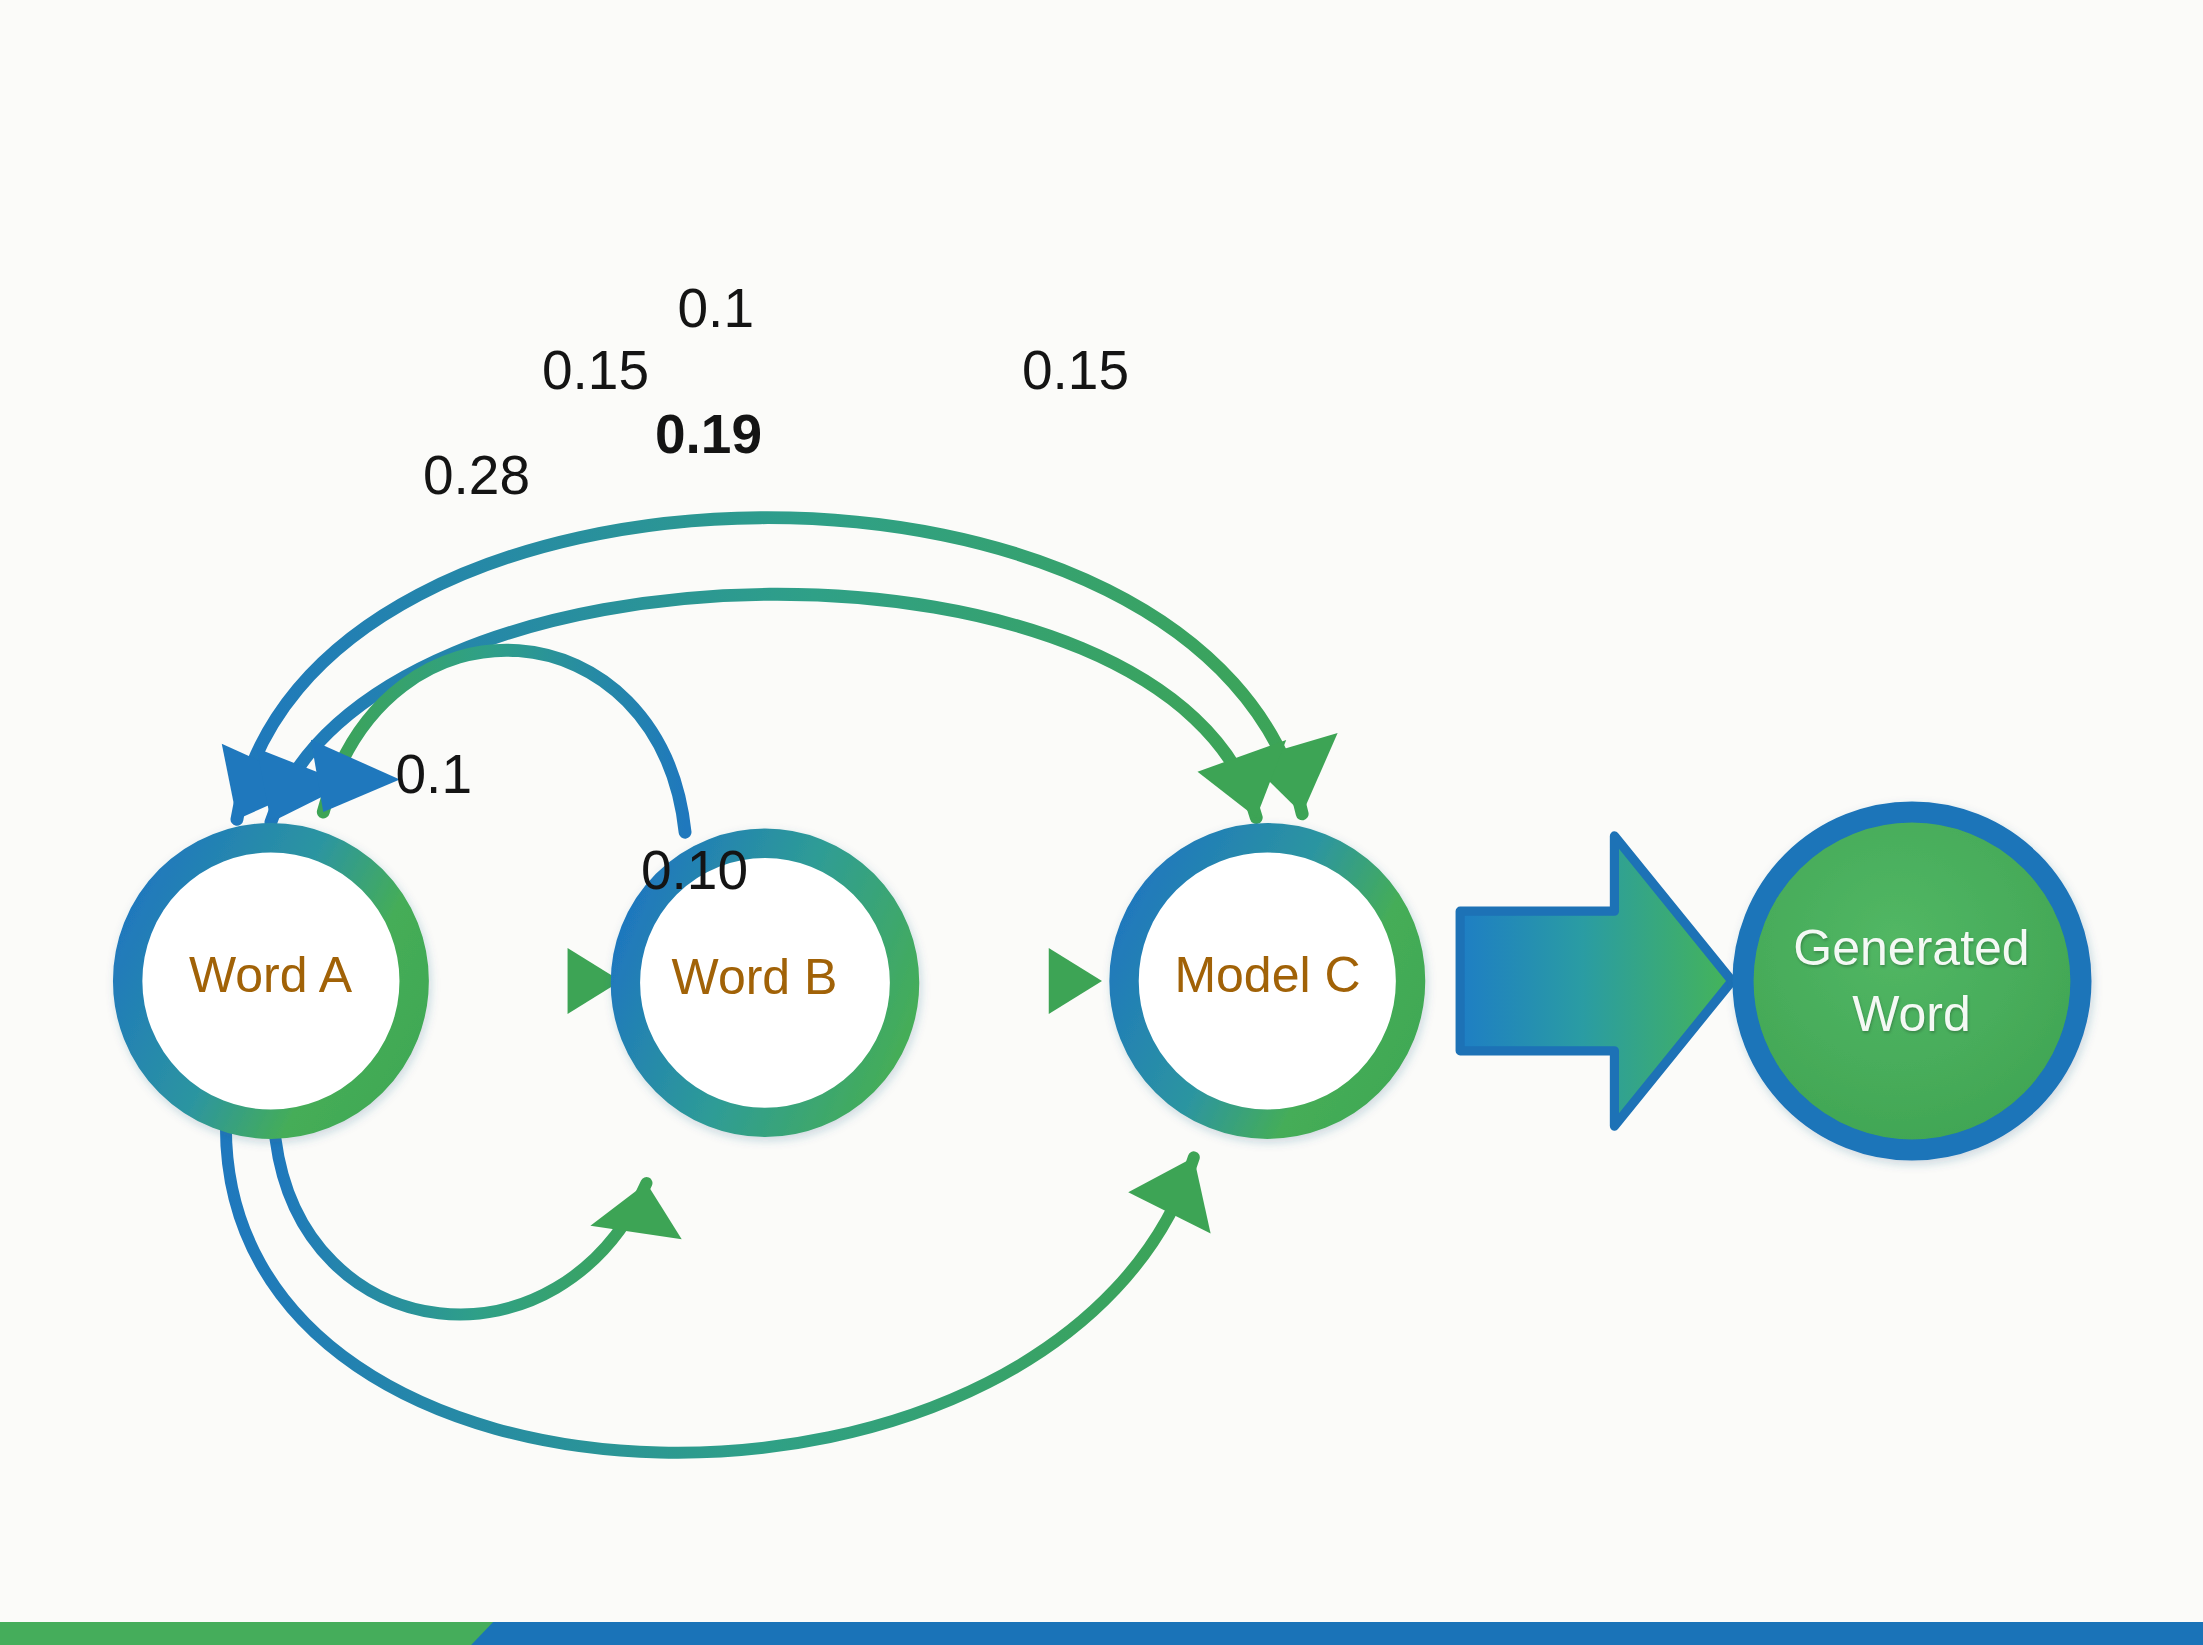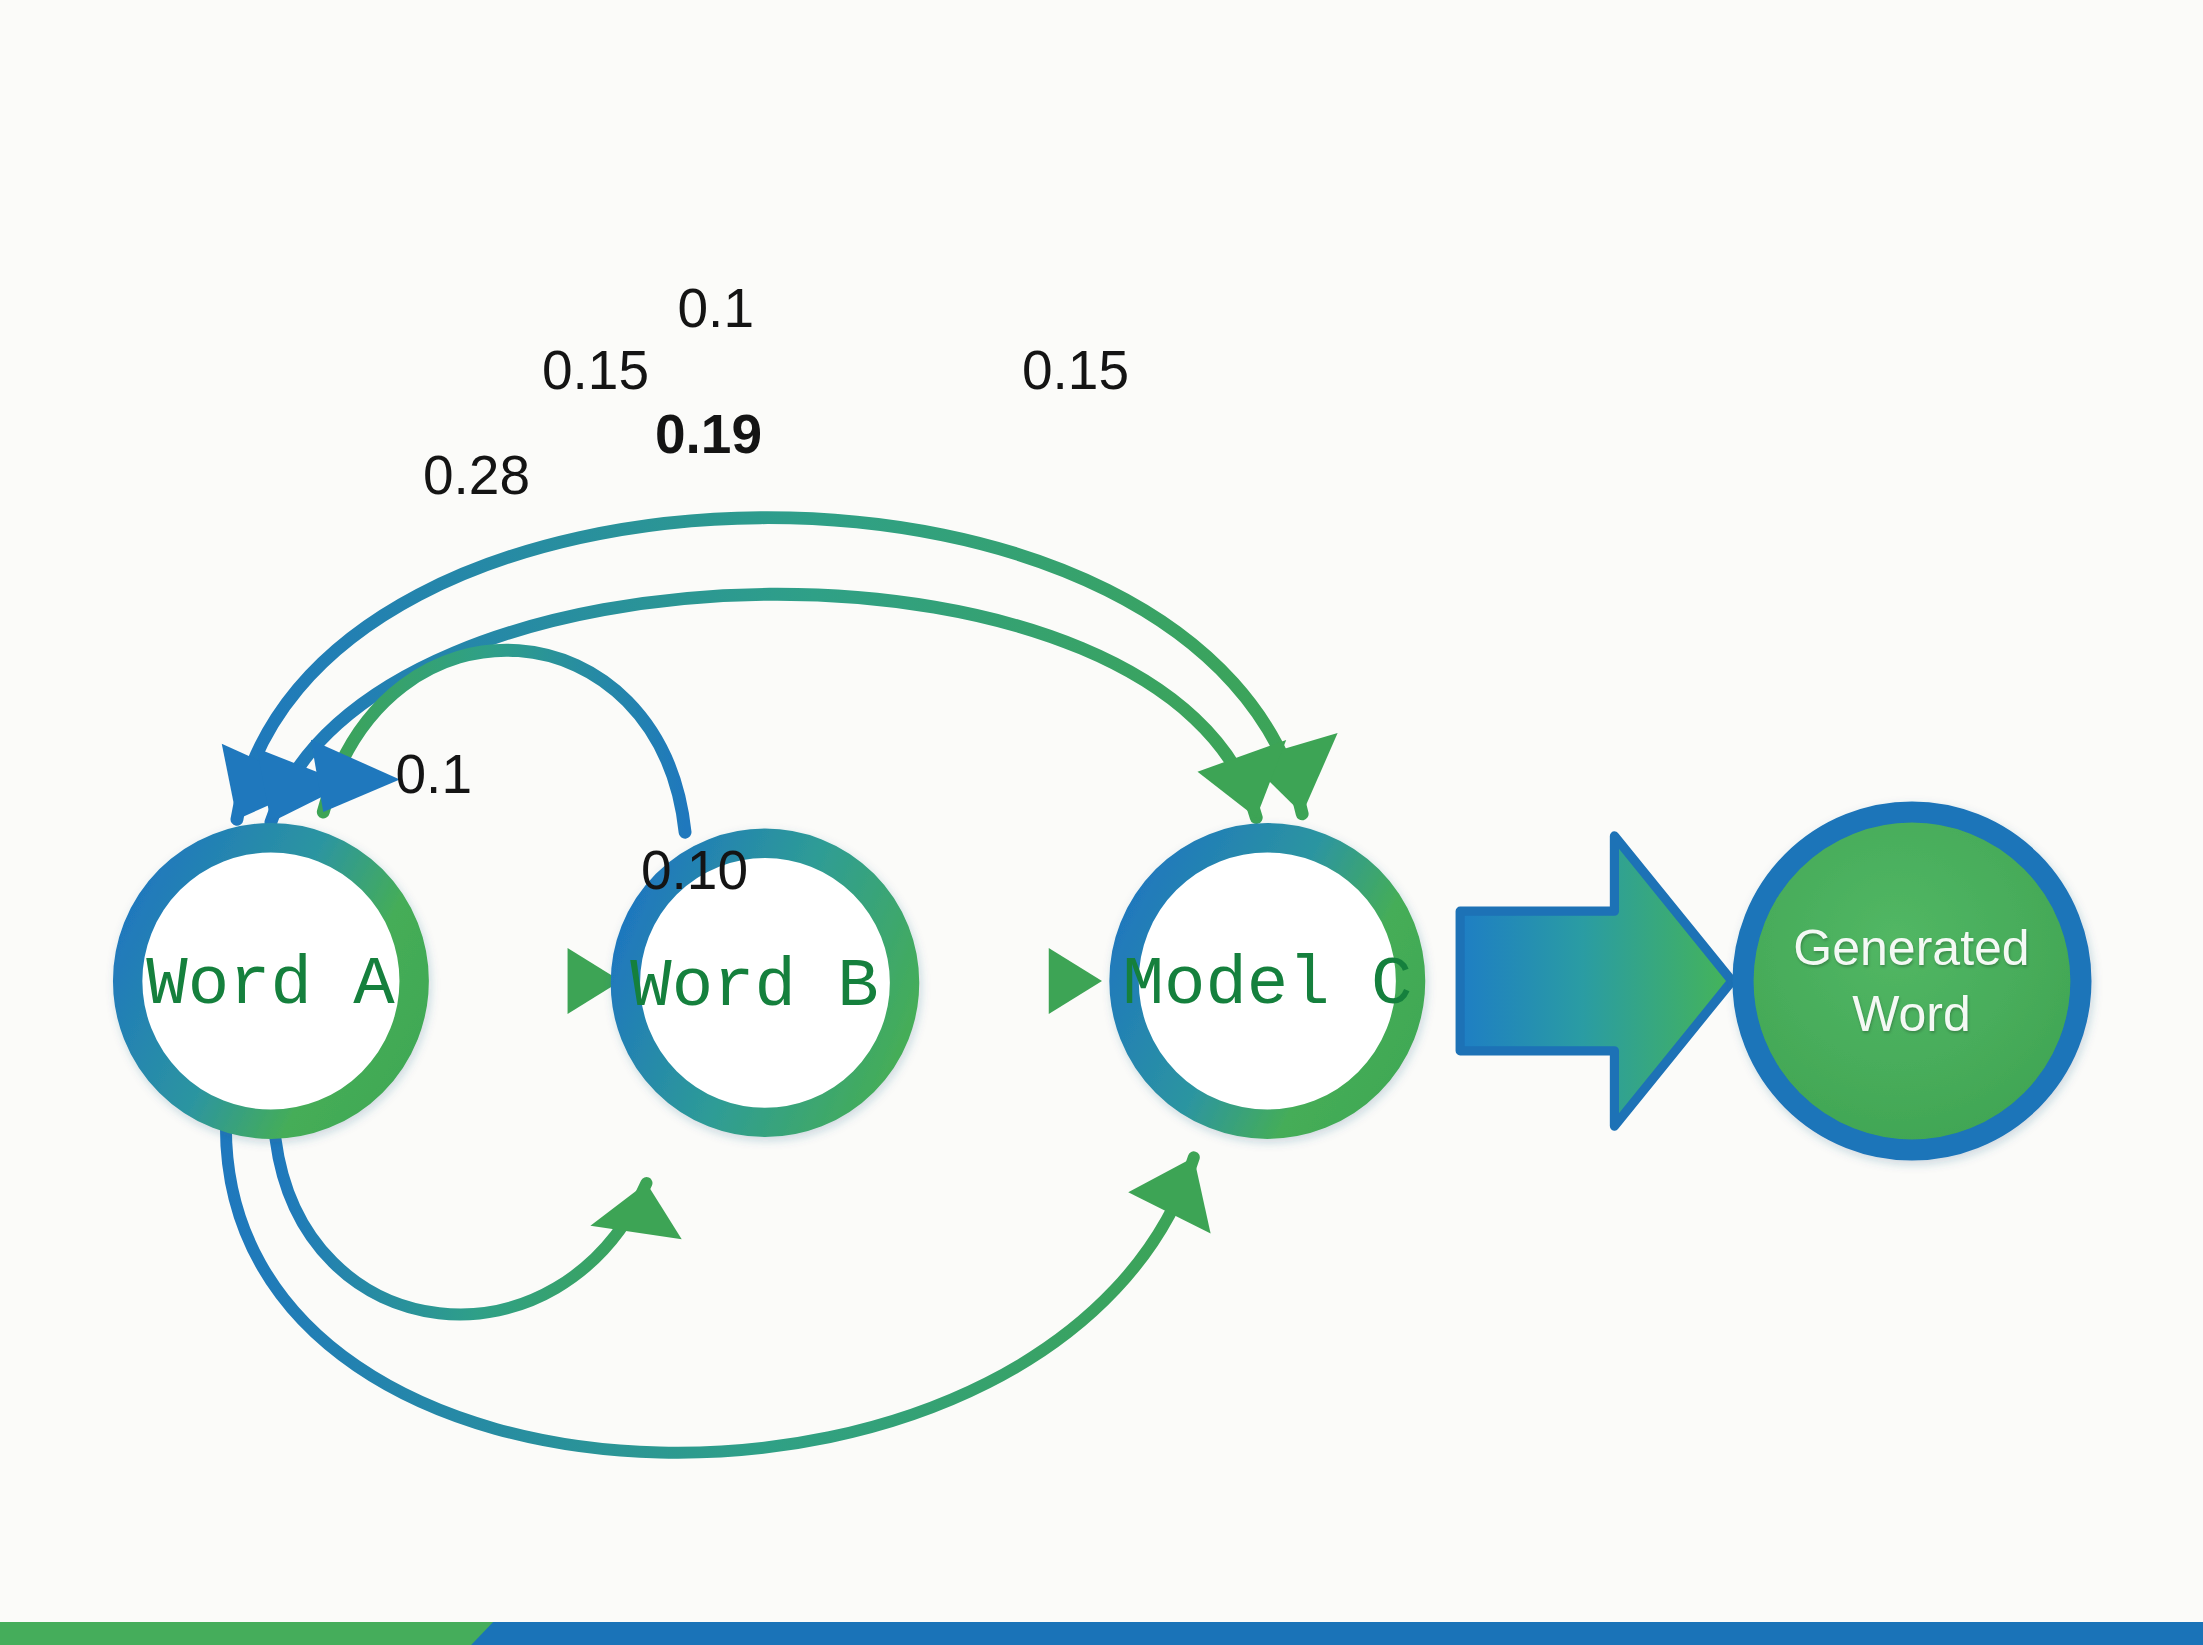--- a/index.html
+++ b/index.html
@@ -54,26 +54,25 @@
   #diagram {
     position: absolute;
     left: 0; top: 239px;
     width: 2204px;
     height: 1383px;
   }
 
   .node-label {
     position: absolute;
     text-align: center;
-    color: #15803d;
-    font-size: 69px;
+    color: #a16207;
+    font-size: 50px;
     font-weight: 400;
     white-space: nowrap;
     pointer-events: none;
-    font-family: Liberation Mono, monospace;
   }
   .edge-label {
     position: absolute;
     text-align: right;
     color: #141414;
     font-size: 55px;
     font-weight: 400;
     white-space: nowrap;
     pointer-events: none;
   }

